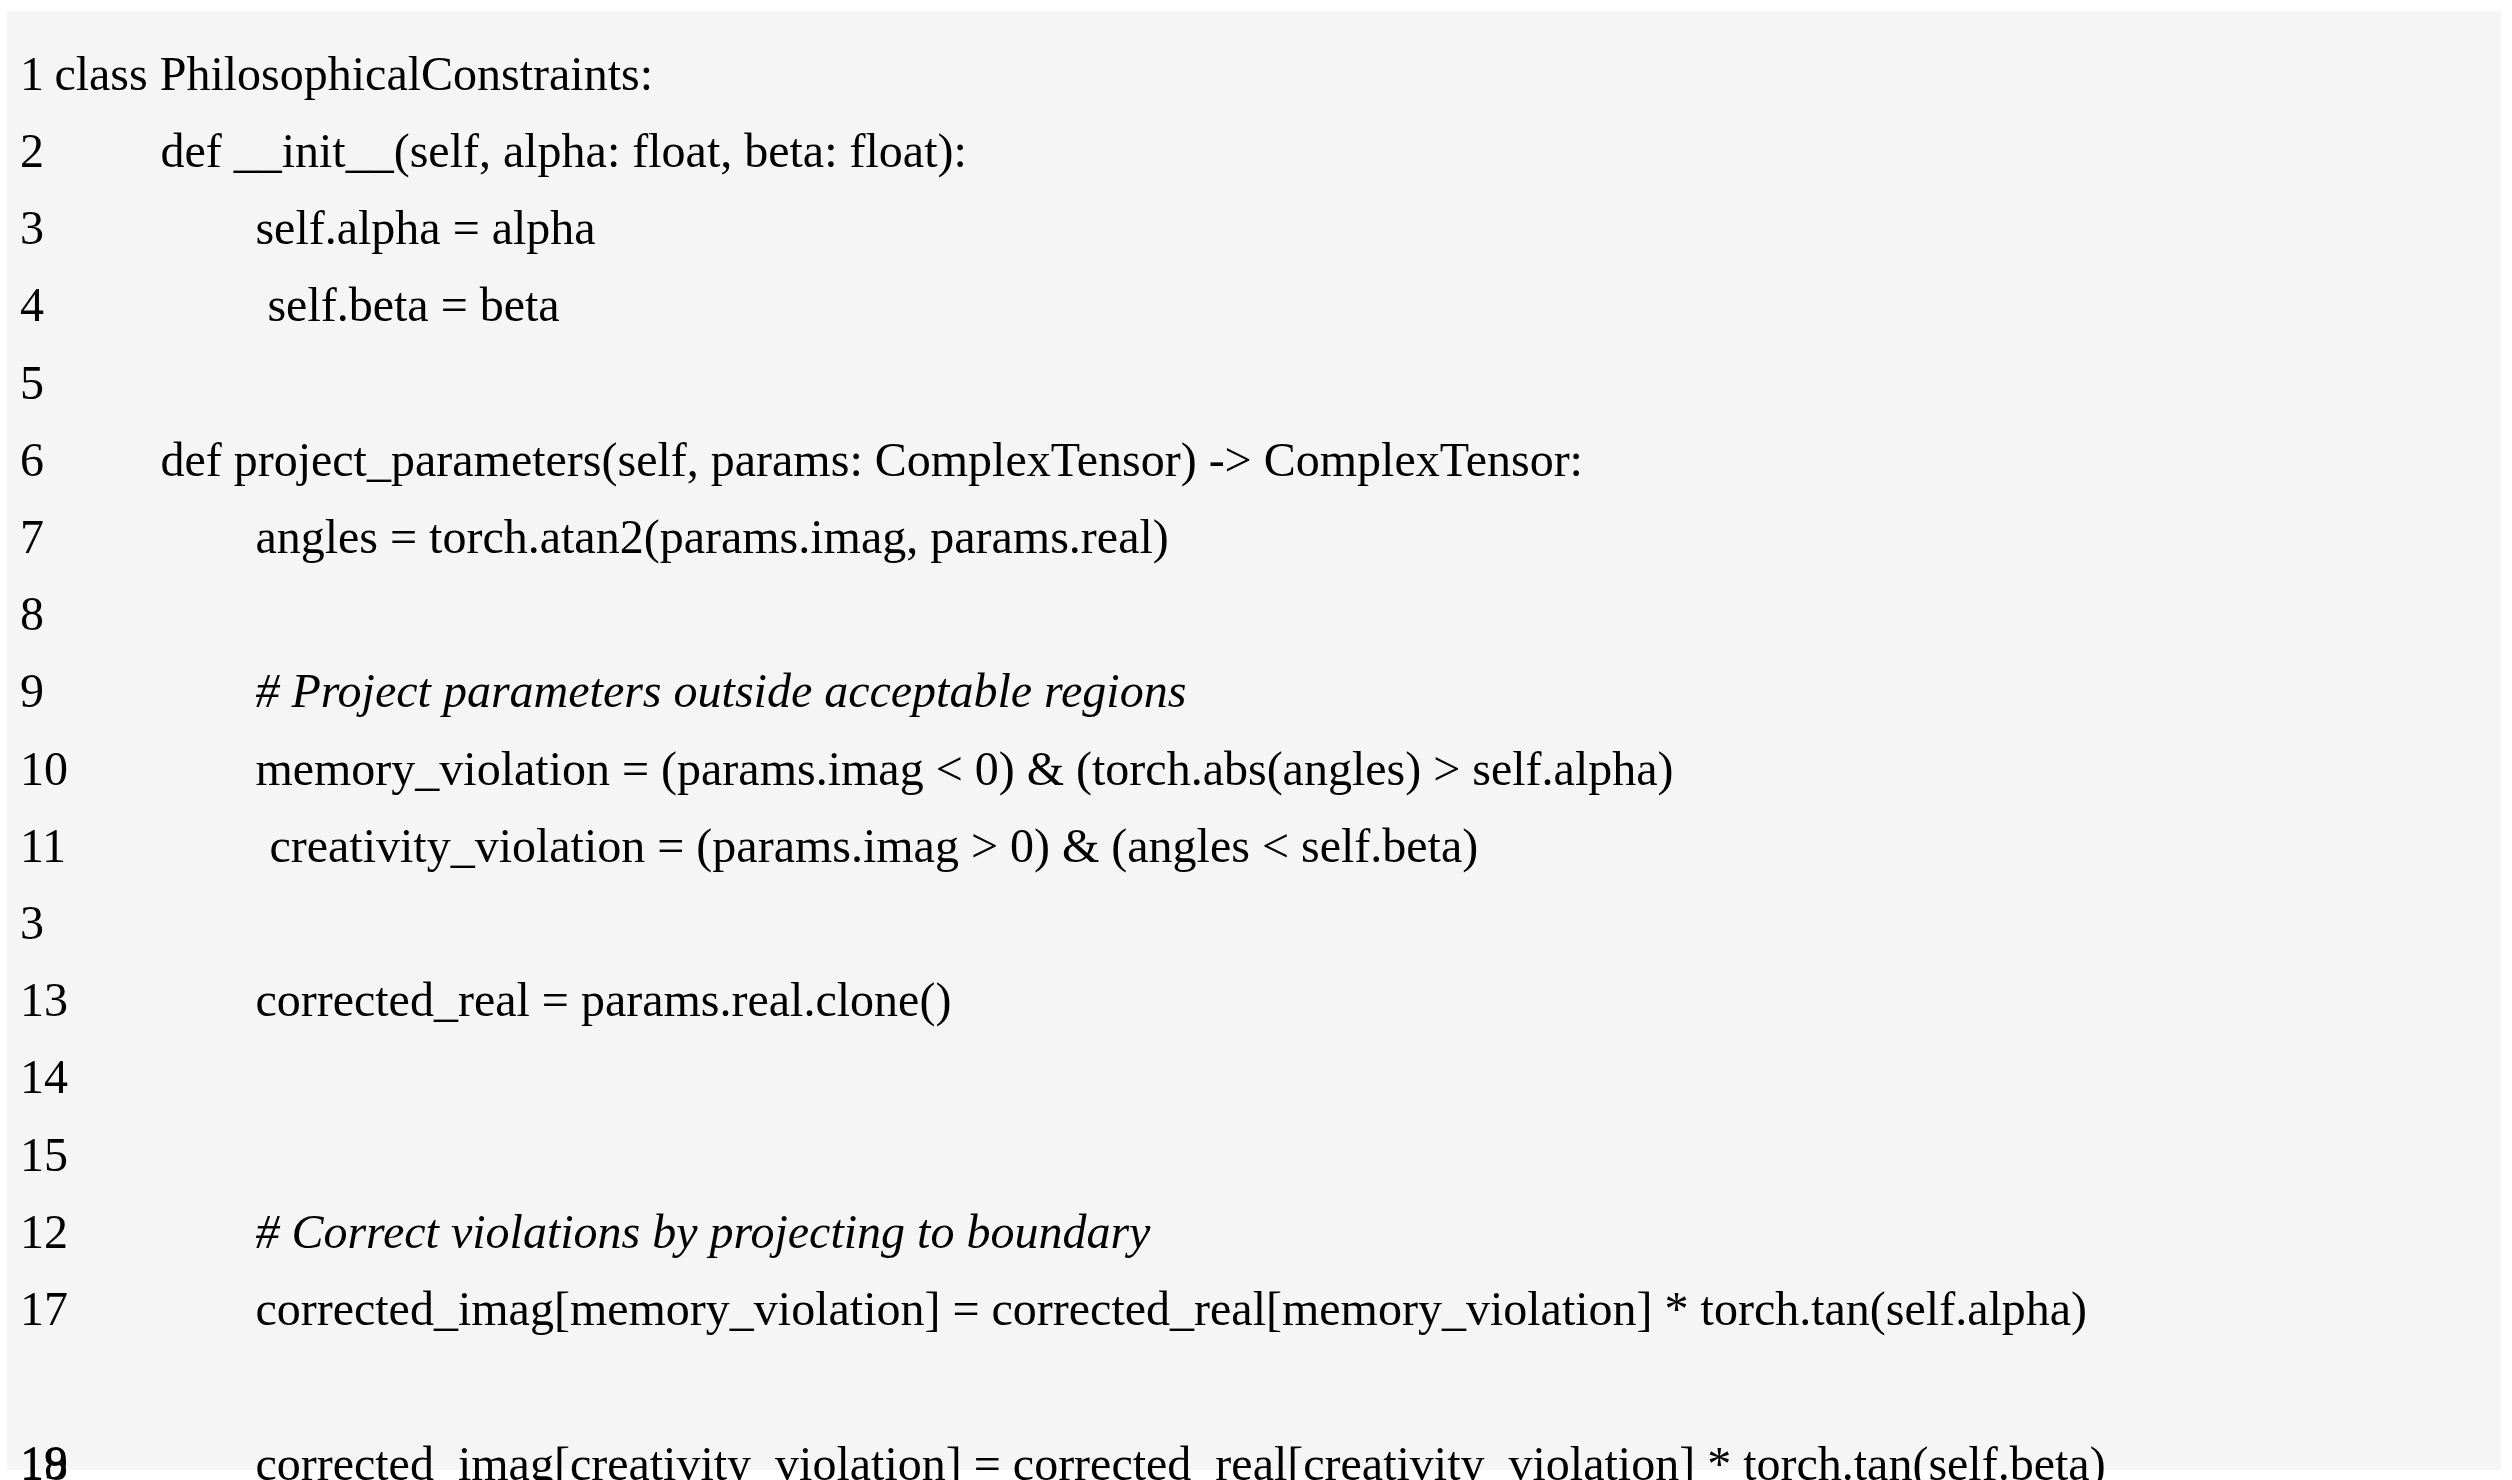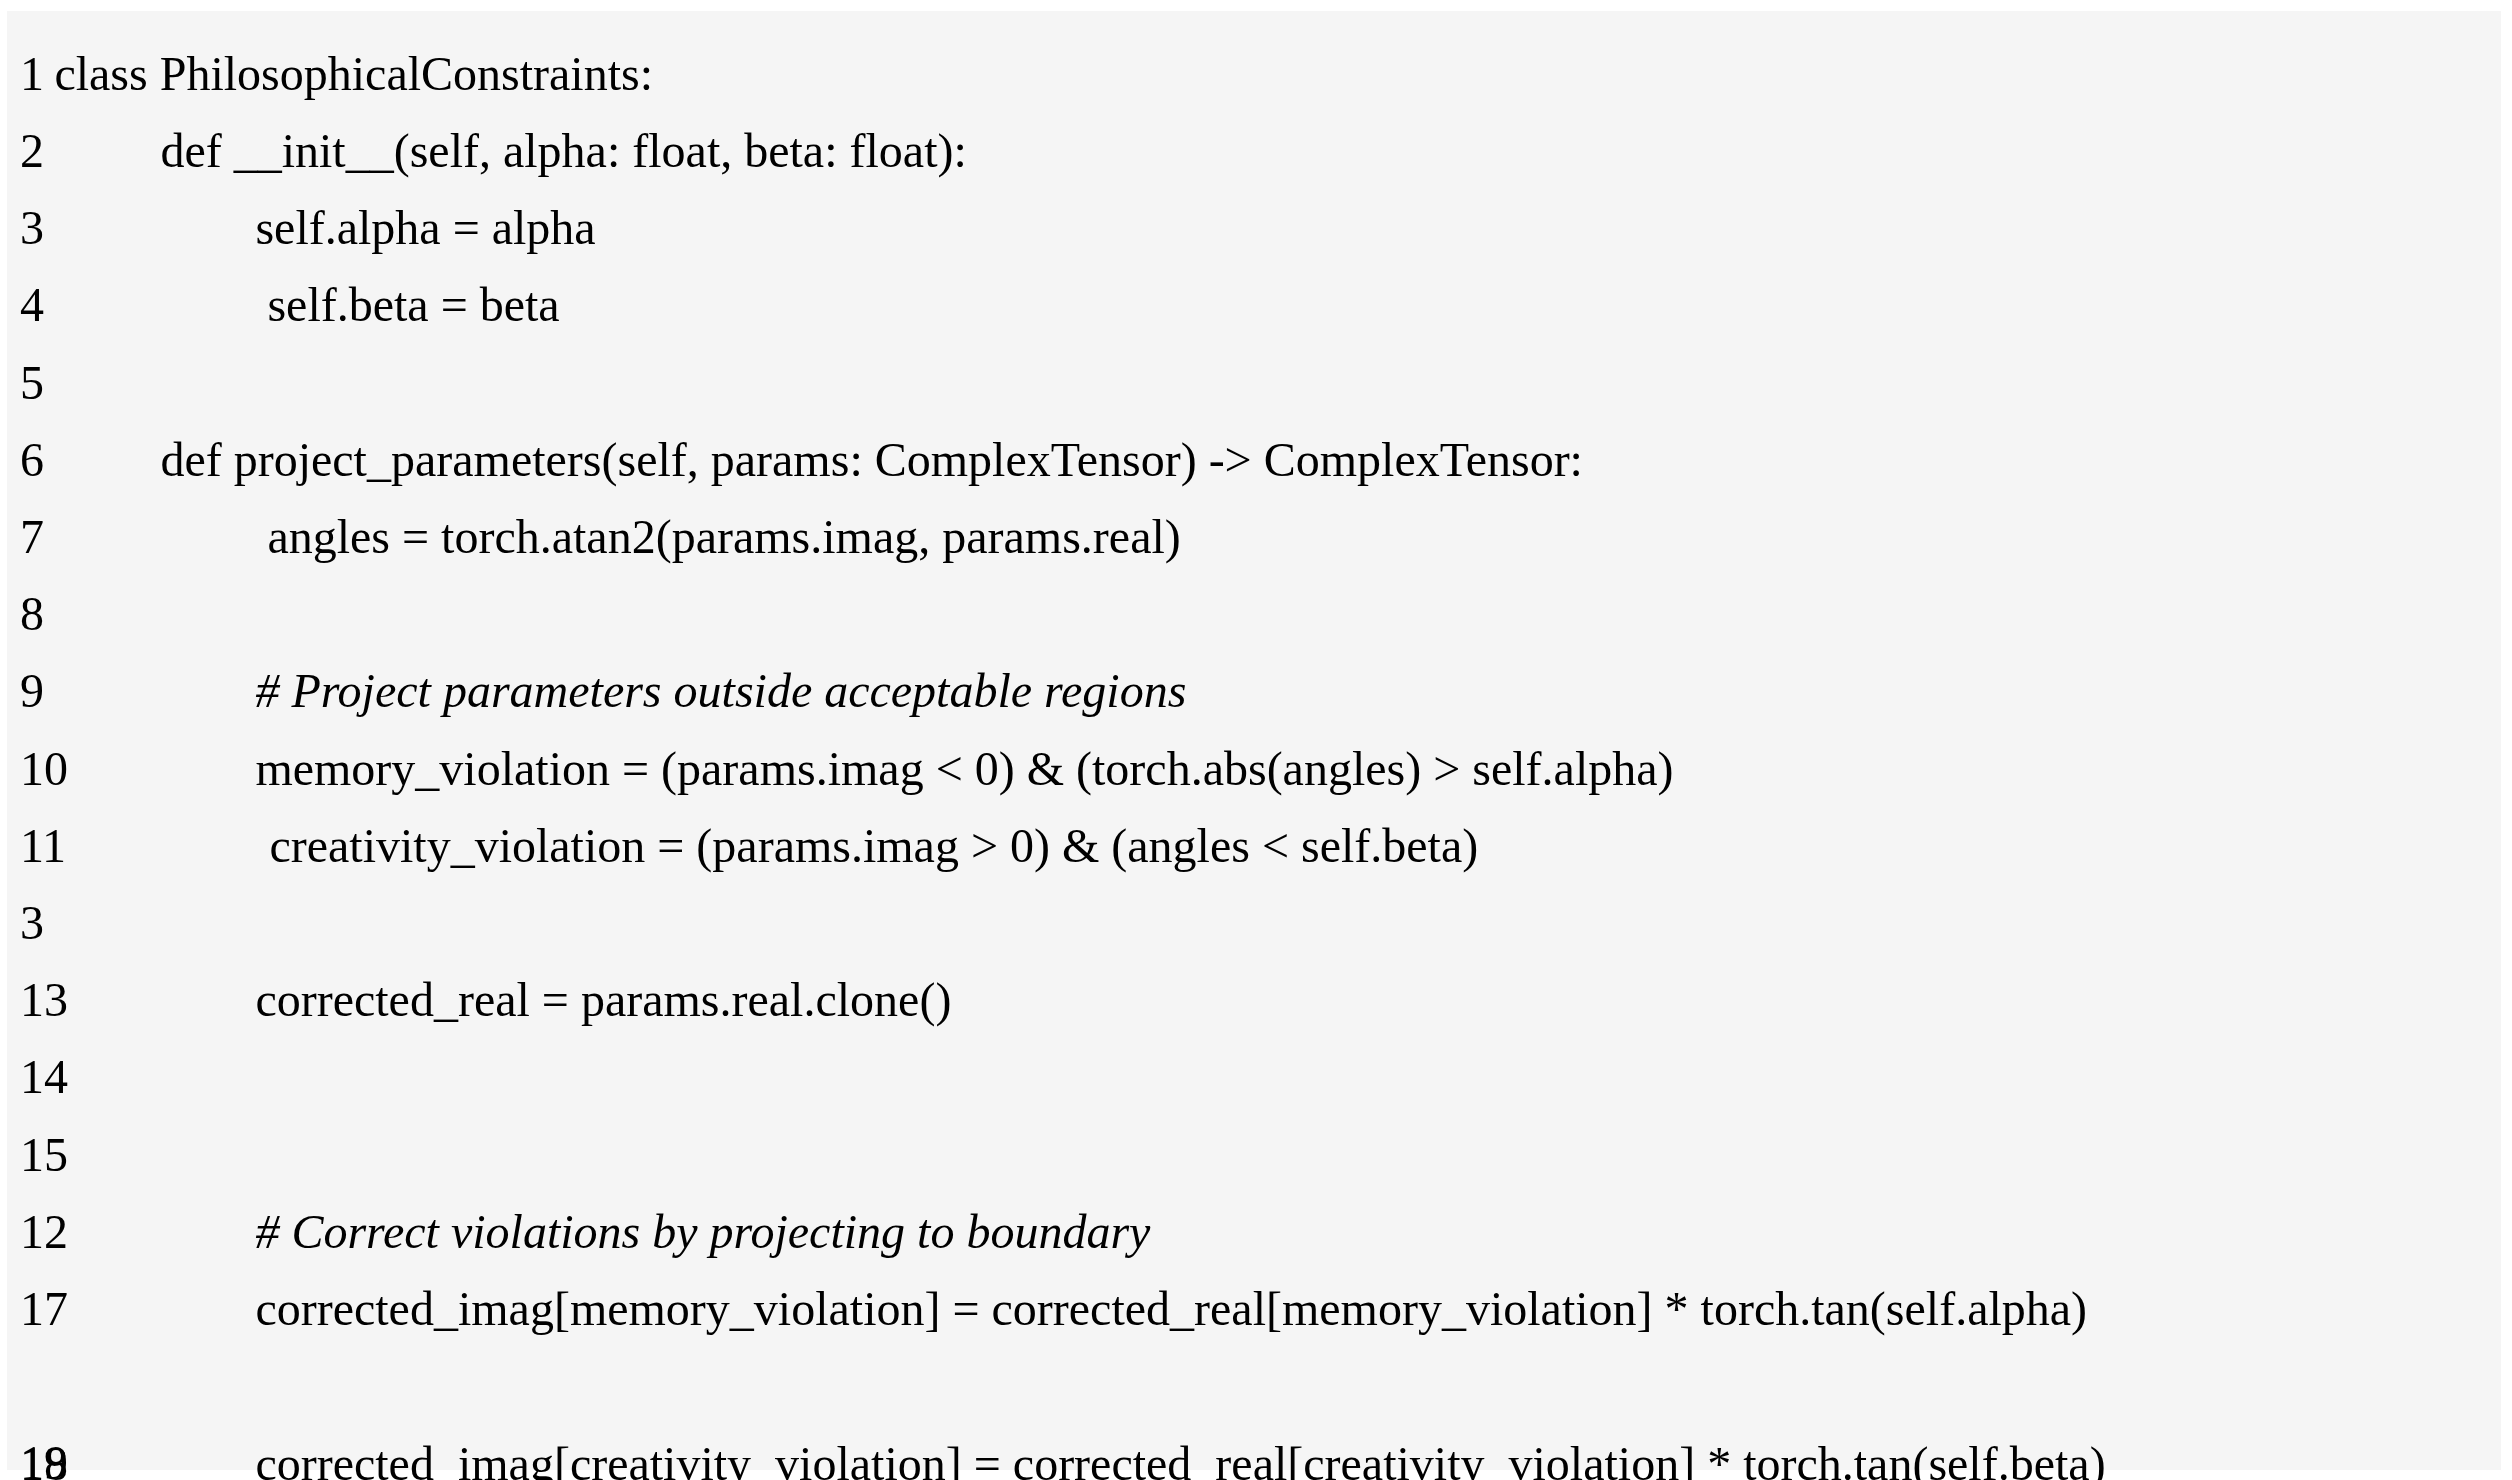--- a/index.html
+++ b/index.html
@@ -68,21 +68,21 @@
   <div class="code-line" style="top:333px">
     <span class="line-number">5</span>
     <span class="line-code" style="left:248px"></span>
   </div>
   <div class="code-line" style="top:410px">
     <span class="line-number">6</span>
     <span class="line-code" style="left:153px">def project_parameters(self, params: ComplexTensor) -&gt; ComplexTensor:</span>
   </div>
   <div class="code-line" style="top:487px">
     <span class="line-number">7</span>
-    <span class="line-code" style="left:260px">angles = torch.atan2(params.imag, params.real)</span>
+    <span class="line-code" style="left:248px">angles = torch.atan2(params.imag, params.real)</span>
   </div>
   <div class="code-line" style="top:564px">
     <span class="line-number">8</span>
     <span class="line-code" style="left:248px"></span>
   </div>
   <div class="code-line" style="top:641px">
     <span class="line-number">9</span>
     <span class="line-code comment" style="left:248px"># Project parameters outside acceptable regions</span>
   </div>
   <div class="code-line" style="top:719px">

